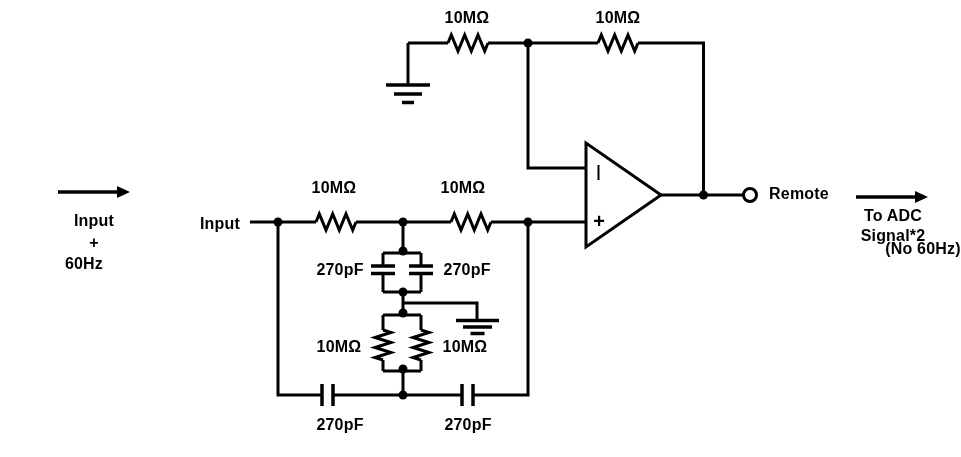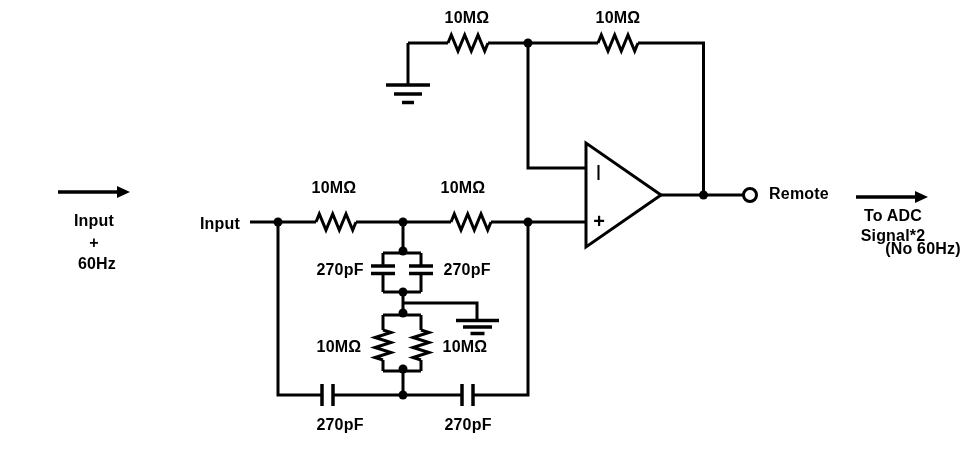--- a/index.html
+++ b/index.html
@@ -127,21 +127,21 @@
       <line class="thick" x1="856" y1="197" x2="916" y2="197"></line>
       <polygon class="fillblk" points="915,191 928,197 915,203"></polygon>
     </g>
   </svg>
 
   <span class="lbl" style="left:467px;top:18px;">10MΩ</span>
   <span class="lbl" style="left:618px;top:18px;">10MΩ</span>
 
   <span class="lbl" style="left:94px;top:221px;">Input</span>
   <span class="lbl" style="left:94px;top:243px;">+</span>
-  <span class="lbl" style="left:97px;top:264px;">60Hz</span>
+  <span class="lbl" style="left:84px;top:264px;">60Hz</span>
 
   <span class="lbl" style="left:220px;top:224px;">Input</span>
 
   <span class="lbl" style="left:334px;top:188px;">10MΩ</span>
   <span class="lbl" style="left:463px;top:188px;">10MΩ</span>
 
   <span class="lbl" style="left:340px;top:270px;">270pF</span>
   <span class="lbl" style="left:467px;top:270px;">270pF</span>
 
   <span class="lbl" style="left:339px;top:347px;">10MΩ</span>

